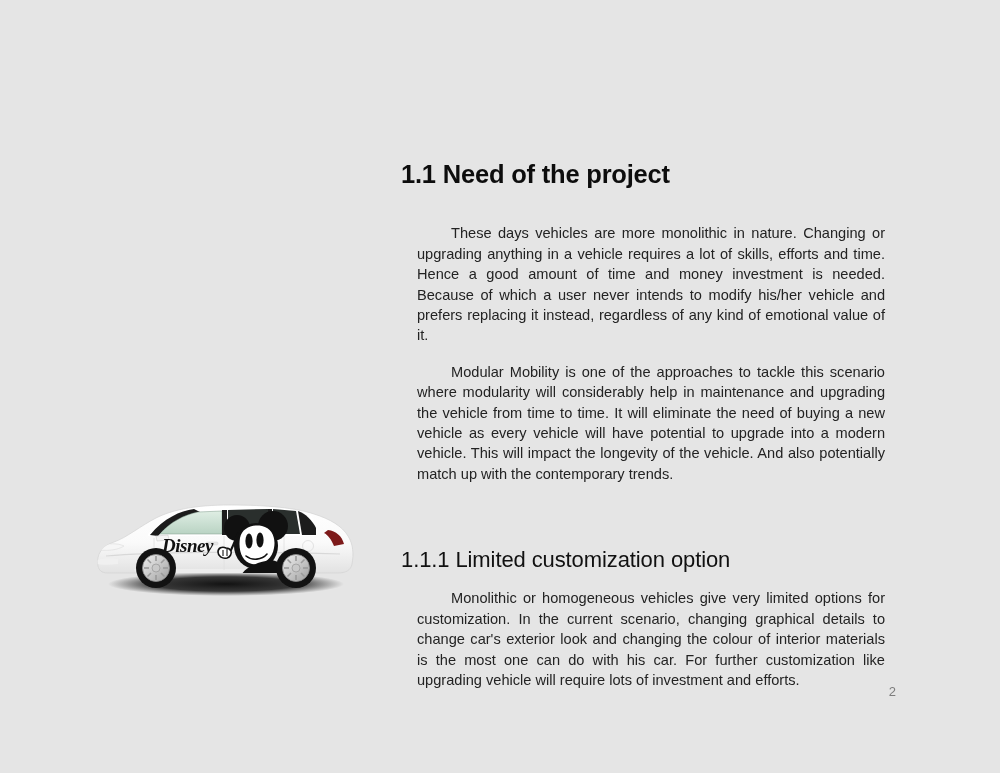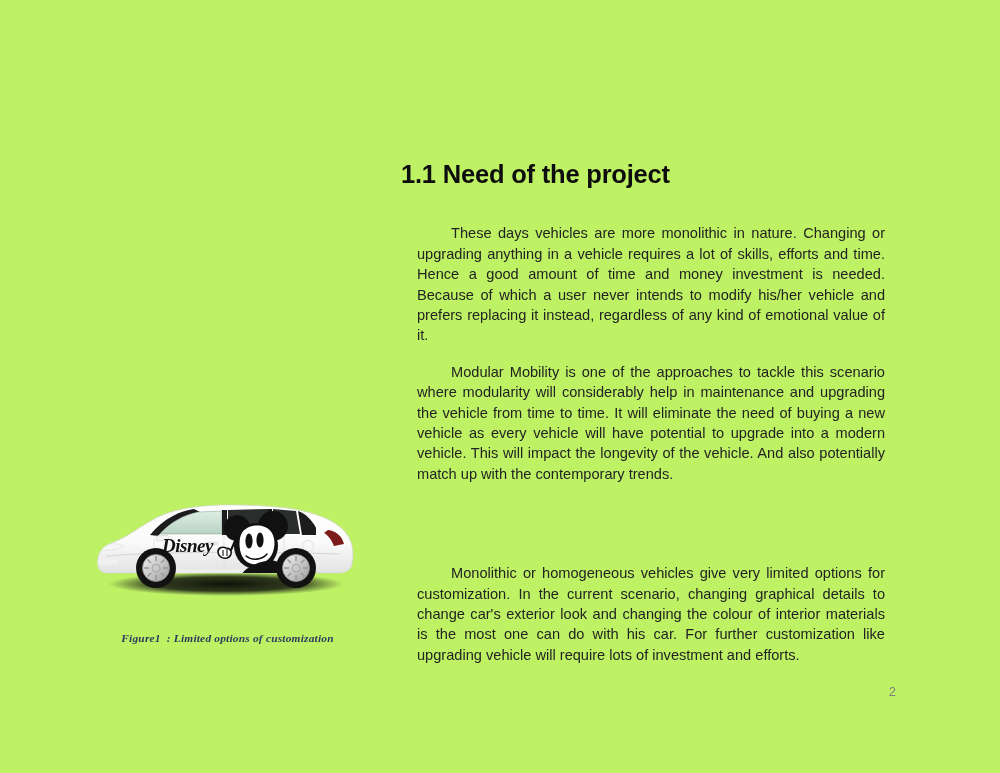--- a/index.html
+++ b/index.html
@@ -9,21 +9,21 @@
     background: #ffffff;
   }
   body {
     font-family: "Liberation Sans", sans-serif;
     -webkit-font-smoothing: antialiased;
   }
   #page {
     position: relative;
     width: 1000px;
     height: 773px;
-    background: #bef264;
+    background: #e5e5e5;
     overflow: hidden;
   }
 
   
   .text-column {
     position: absolute;
     left: 401px;
     top: 160px;
     width: 500px;
   }
@@ -111,20 +111,21 @@
   <div class="text-column">
 
     <h2 class="h2-title">1.1 Need of the project</h2>
 
     <p class="body-par">These days vehicles are more monolithic in nature. Changing or upgrading anything in a vehicle requires a lot of skills, efforts and time. Hence a good amount of time and money investment is needed. Because of which a user never intends to modify his/her vehicle and prefers replacing it instead, regardless of any kind of emotional value of it.</p>
 
     <p class="body-par">Modular Mobility is one of the approaches to tackle this scenario where modularity will considerably help in maintenance and upgrading the vehicle from time to time. It will eliminate the need of buying a new vehicle as every vehicle will have potential to upgrade into a modern vehicle. This will impact the longevity of the vehicle. And also potentially match up with the contemporary trends.</p>
 
     <div class="spacer-sec"></div>
 
+    <h3 class="h3-title">1.1.1 Limited customization option</h3>
 
     <p class="body-par">Monolithic or homogeneous vehicles give very limited options for customization. In the current scenario, changing graphical details to change car's exterior look and changing the colour of interior materials is the most one can do with his car. For further customization like upgrading vehicle will require lots of investment and efforts.</p>
   </div>
 
   <div class="figure-block">
 
     <div class="car-figure">
       <svg viewBox="0 0 270 118" xmlns="http://www.w3.org/2000/svg" aria-hidden="true">
         <defs>
           <radialGradient id="shadowGrad" cx="50%" cy="50%" r="50%">
@@ -253,18 +254,17 @@
             <line x1="213" y1="80" x2="218" y2="80"></line>
             <line x1="197.5" y1="71.5" x2="201" y2="75"></line>
             <line x1="211" y1="85" x2="214.5" y2="88.5"></line>
             <line x1="214.5" y1="71.5" x2="211" y2="75"></line>
             <line x1="201" y1="85" x2="197.5" y2="88.5"></line>
           </g>
         </g>
       </svg>
     </div>
 
-    <div class="fig-caption">Figure1  : Limited options of customization</div>
   </div>
 
   <div class="page-number">2</div>
 
 </div>
 
 </body></html>

